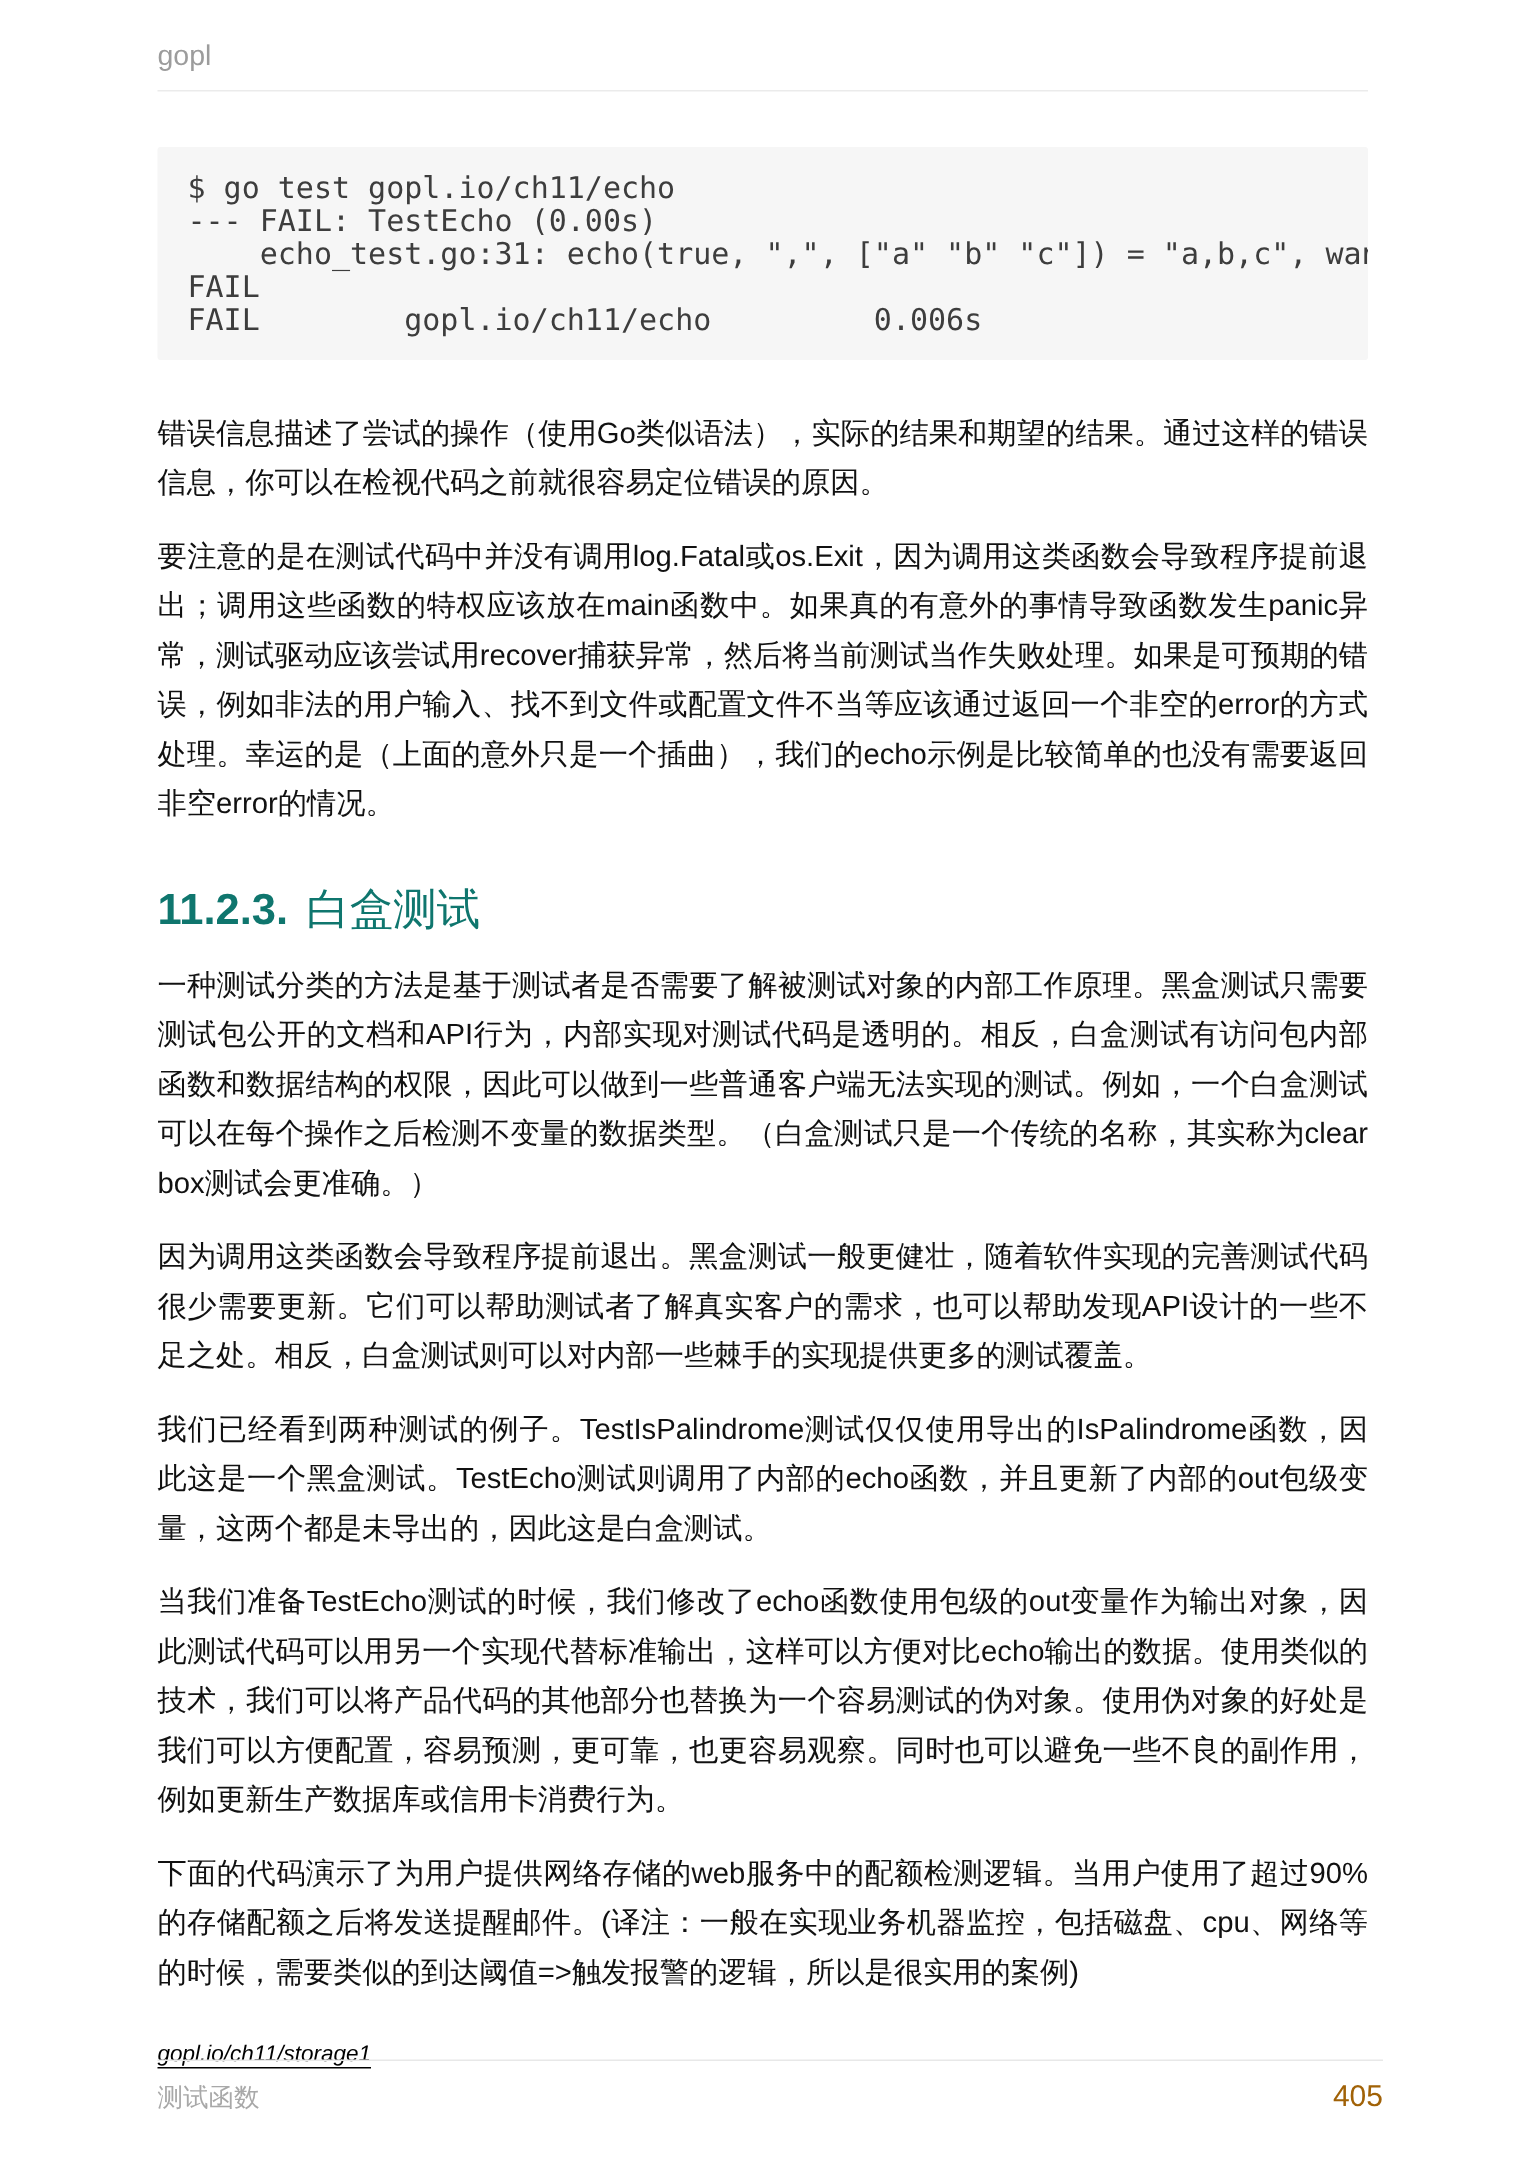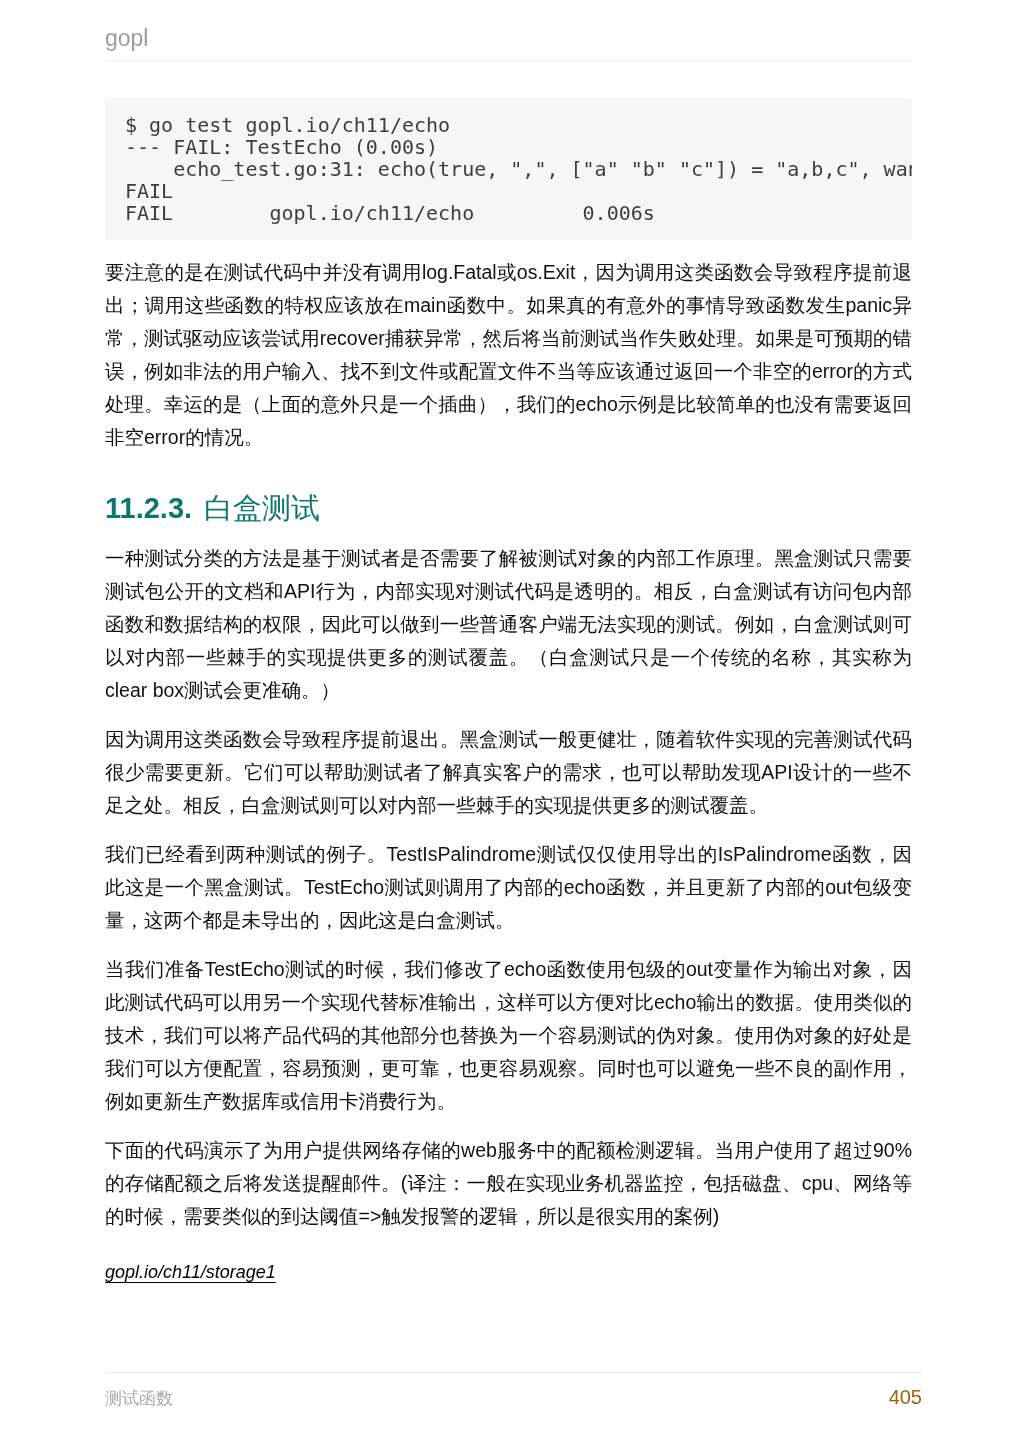--- a/index.html
+++ b/index.html
@@ -18,21 +18,21 @@
   }
   .content-col {
     padding: 0 107px 0 105px;
   }
   
   .site-header {
     padding-top: 26px;
     border-bottom: 1px solid #ebebeb;
   }
   .site-title {
-    font-size: 23px;
+    font-size: 19px;
     line-height: 24px;
     color: #9c9c9c;
     padding-bottom: 10px;
   }
   
   .code-block {
     margin-top: 37px;
     background: #f6f6f6;
     border-radius: 2px;
     padding: 16px 20px;
@@ -64,21 +64,21 @@
   .section-number {
     font-weight: bold;
     margin-right: 12px;
   }
   .section-title-text {
     font-weight: normal;
   }
   
   .code-link-row { margin-top: 29px; }
   .code-link {
-    font-size: 18px;
+    font-size: 15px;
     font-style: italic;
     color: #000000;
     text-decoration: underline;
     text-underline-offset: 4px;
     cursor: pointer;
   }
   
   .page-footer {
     position: absolute;
     left: 105px;
@@ -109,28 +109,29 @@
     <header class="site-header">
       <div class="site-title">gopl</div>
     </header>
 
     <pre class="code-block">$ go test gopl.io/ch11/echo
 --- FAIL: TestEcho (0.00s)
     echo_test.go:31: echo(true, ",", ["a" "b" "c"]) = "a,b,c", want "a b c\n"
 FAIL
 FAIL        gopl.io/ch11/echo         0.006s</pre>
 
+    <p class="body-paragraph first-after-code">错误信息描述了尝试的操作（使用Go类似语法），实际的结果和期望的结果。通过这样的错误信息，你可以在检视代码之前就很容易定位错误的原因。</p>
 
     <p class="body-paragraph">要注意的是在测试代码中并没有调用log.Fatal或os.Exit，因为调用这类函数会导致程序提前退出；调用这些函数的特权应该放在main函数中。如果真的有意外的事情导致函数发生panic异常，测试驱动应该尝试用recover捕获异常，然后将当前测试当作失败处理。如果是可预期的错误，例如非法的用户输入、找不到文件或配置文件不当等应该通过返回一个非空的error的方式处理。幸运的是（上面的意外只是一个插曲），我们的echo示例是比较简单的也没有需要返回非空error的情况。</p>
 
     <h2 class="section-heading">
       <span class="section-number">11.2.3.</span><span class="section-title-text">白盒测试</span>
     </h2>
 
-    <p class="body-paragraph">一种测试分类的方法是基于测试者是否需要了解被测试对象的内部工作原理。黑盒测试只需要测试包公开的文档和API行为，内部实现对测试代码是透明的。相反，白盒测试有访问包内部函数和数据结构的权限，因此可以做到一些普通客户端无法实现的测试。例如，白盒测试则可以对内部一些棘手的实现提供更多的测试覆盖。（白盒测试只是一个传统的名称，其实称为clear box测试会更准确。）</p>
+    <p class="body-paragraph">一种测试分类的方法是基于测试者是否需要了解被测试对象的内部工作原理。黑盒测试只需要测试包公开的文档和API行为，内部实现对测试代码是透明的。相反，白盒测试有访问包内部函数和数据结构的权限，因此可以做到一些普通客户端无法实现的测试。例如，一个白盒测试可以在每个操作之后检测不变量的数据类型。（白盒测试只是一个传统的名称，其实称为clear box测试会更准确。）</p>
 
     <p class="body-paragraph">因为调用这类函数会导致程序提前退出。黑盒测试一般更健壮，随着软件实现的完善测试代码很少需要更新。它们可以帮助测试者了解真实客户的需求，也可以帮助发现API设计的一些不足之处。相反，白盒测试则可以对内部一些棘手的实现提供更多的测试覆盖。</p>
 
     <p class="body-paragraph">我们已经看到两种测试的例子。TestIsPalindrome测试仅仅使用导出的IsPalindrome函数，因此这是一个黑盒测试。TestEcho测试则调用了内部的echo函数，并且更新了内部的out包级变量，这两个都是未导出的，因此这是白盒测试。</p>
 
     <p class="body-paragraph">当我们准备TestEcho测试的时候，我们修改了echo函数使用包级的out变量作为输出对象，因此测试代码可以用另一个实现代替标准输出，这样可以方便对比echo输出的数据。使用类似的技术，我们可以将产品代码的其他部分也替换为一个容易测试的伪对象。使用伪对象的好处是我们可以方便配置，容易预测，更可靠，也更容易观察。同时也可以避免一些不良的副作用，例如更新生产数据库或信用卡消费行为。</p>
 
     <p class="body-paragraph">下面的代码演示了为用户提供网络存储的web服务中的配额检测逻辑。当用户使用了超过90%的存储配额之后将发送提醒邮件。(译注：一般在实现业务机器监控，包括磁盘、cpu、网络等的时候，需要类似的到达阈值=&gt;触发报警的逻辑，所以是很实用的案例)</p>
 
     <div class="code-link-row">

